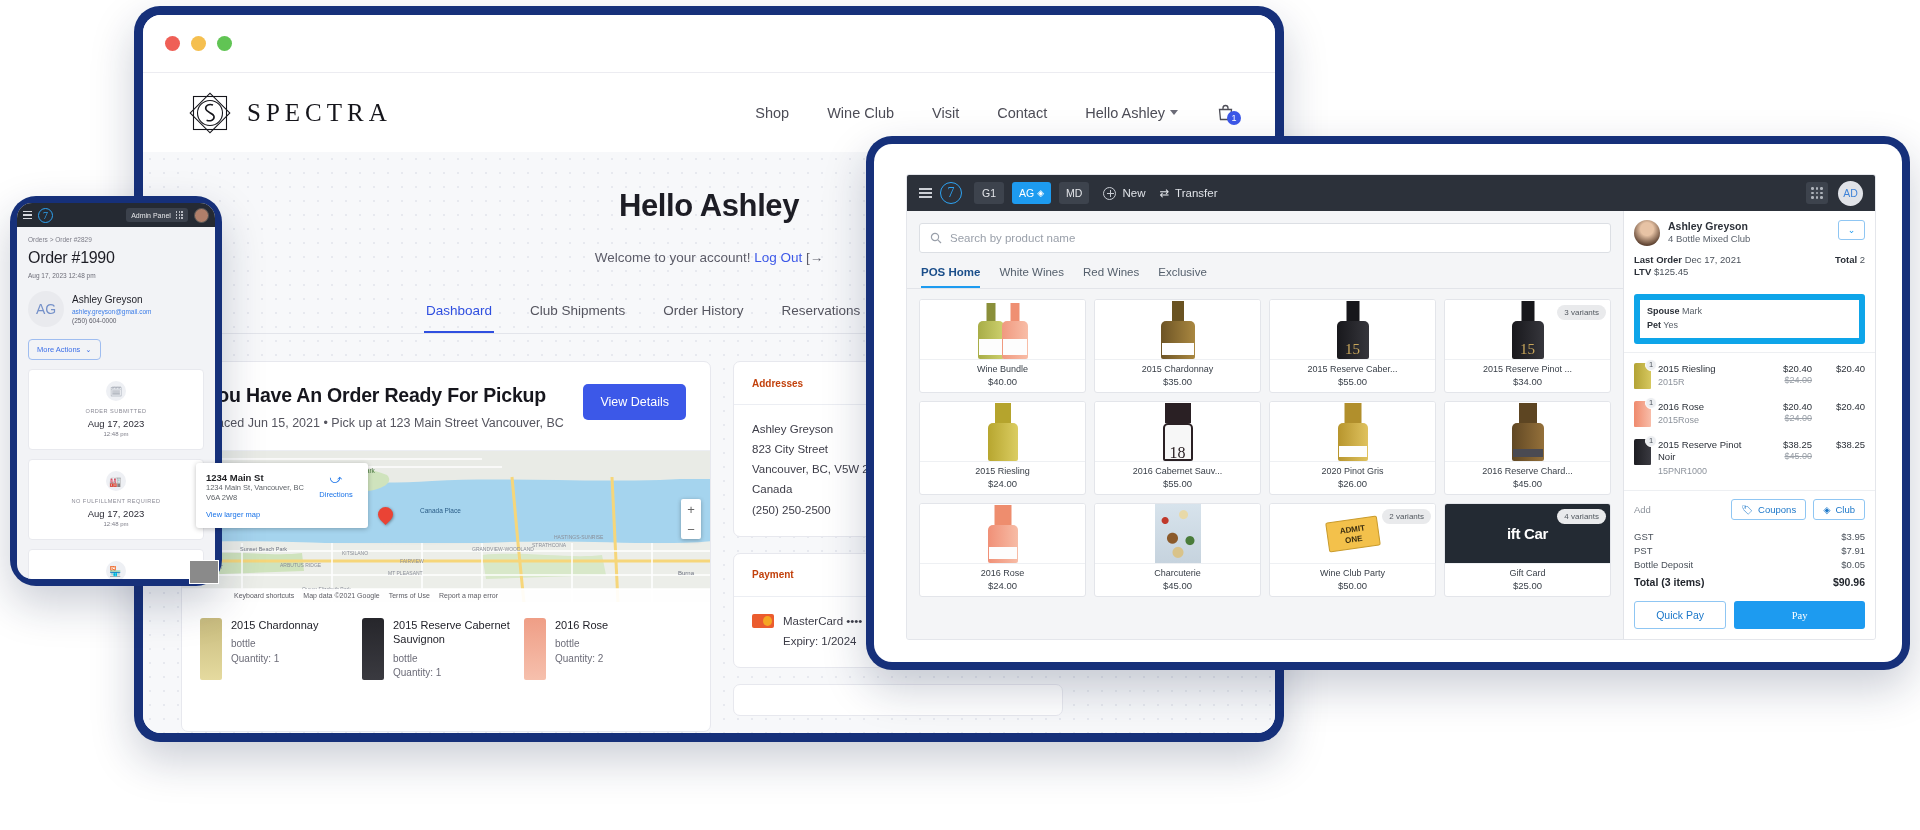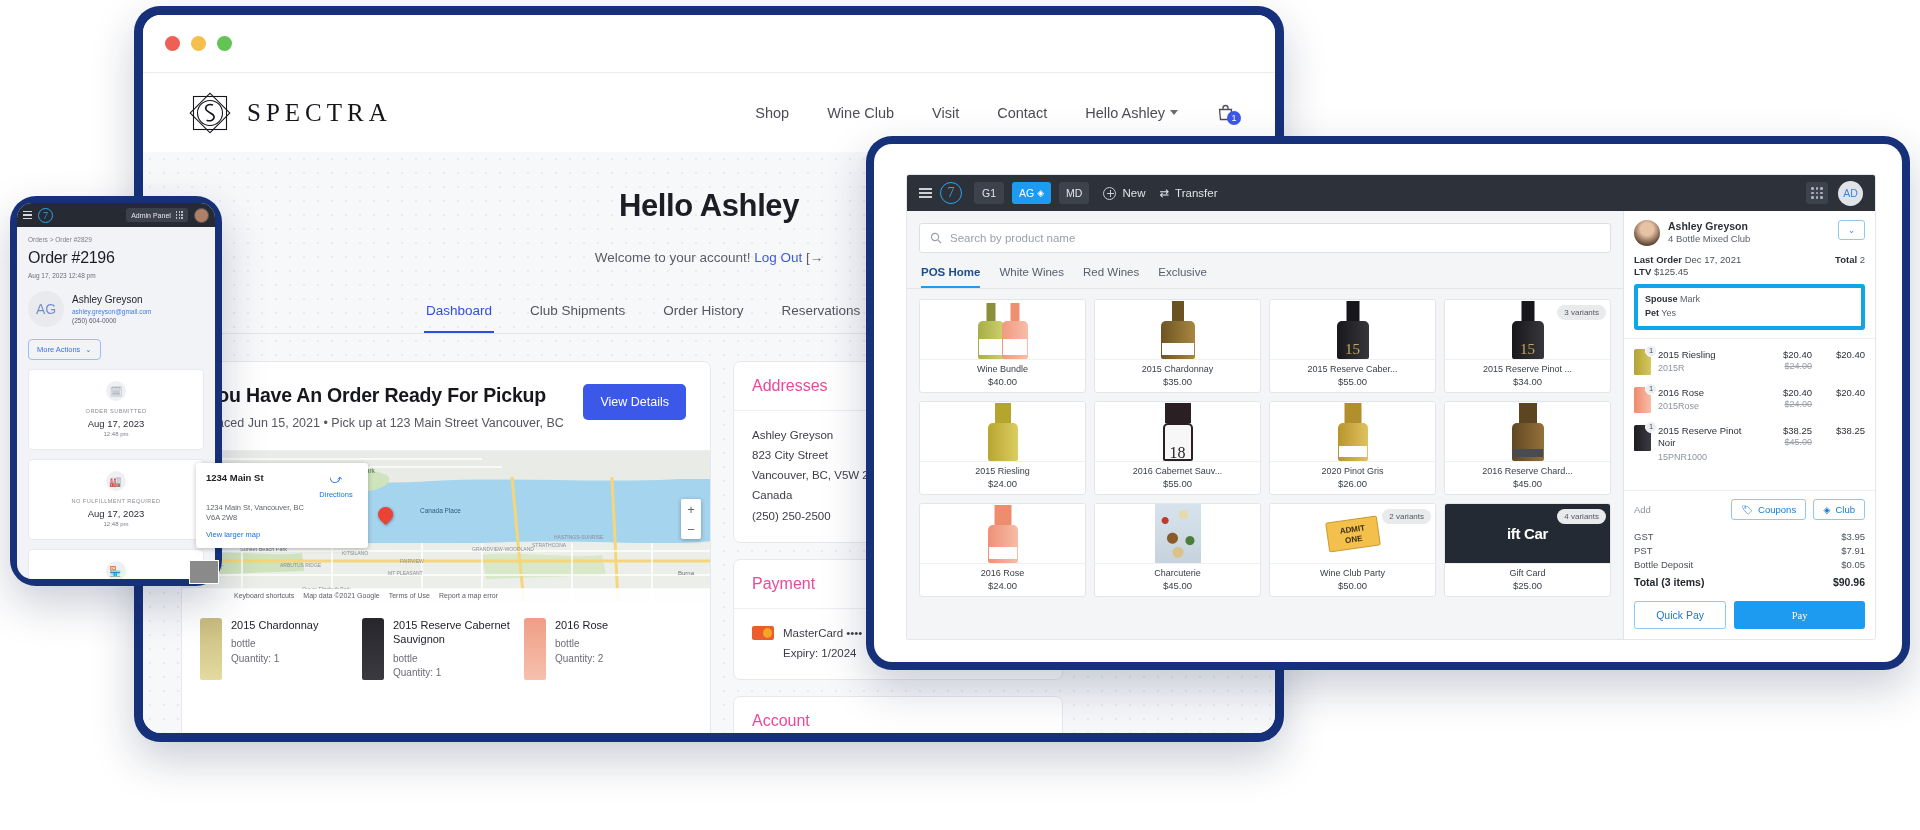--- a/index.html
+++ b/index.html
@@ -97,21 +97,21 @@
     font-size:12.5px; padding: 11px 17px; cursor:pointer; white-space:nowrap;
     font-family:"Liberation Sans", sans-serif;
   }
   .map-box { position:relative; height: 152px; overflow:hidden; border-top:1px solid #eceef3; }
   .map-card {
     position:absolute; left:14px; top:12px; width:172px; background:#fff;
     border-radius:3px; box-shadow:0 1px 5px rgba(0,0,0,.25); padding:9px 10px;
     display:flex; gap:6px; z-index:4;
   }
   .map-card-ttl { font-size:9.5px; font-weight:700; color:#202124; }
-  .map-card-addr { font-size:7.5px; color:#5f6368; line-height:1.35; margin-top:20px; }
+  .map-card-addr { font-size:7.5px; color:#5f6368; line-height:1.35; margin-top:0; }
   .map-card-link { font-size:7.5px; color:#1a73e8; margin-top:7px; }
   .map-dir { text-align:center; color:#1a73e8; font-size:7.5px; padding-top:4px; }
   .map-attr {
     position:absolute; bottom:0; left:0; right:0; height:13px; background:rgba(255,255,255,.92);
     display:flex; align-items:center; gap:9px; padding-left:52px;
     font-size:7px; color:#5b5b62;
   }
   .map-zoom {
     position:absolute; right:9px; top:48px; width:20px;
     background:#fff; border-radius:2px; box-shadow:0 1px 4px rgba(0,0,0,.3); z-index:4;
@@ -128,21 +128,21 @@
   .bottle-mini { width:22px; height:62px; border-radius:3px 3px 2px 2px; flex-shrink:0; }
   .oi-name { font-size:11px; color:#1d1d25; font-weight:500; line-height:1.3; }
   .oi-meta { font-size:10px; color:#6c6c78; margin-top:5px; line-height:1.45; }
 
   .side-col { width: 330px; }
   .side-card { background:#fff; border:1px solid #e7e8ee; border-radius:7px; margin-bottom:16px; }
   .side-head {
     display:flex; justify-content:space-between; align-items:center;
     padding:15px 18px; border-bottom:1px solid #eceef3;
   }
-  .side-head h4 { font-size:16px; color:#ec4899; font-weight:400; }
+  .side-head h4 { font-size:10px; color:#c2410c; font-weight:700; }
   .side-head a { font-size:11.5px; color:#3c58e8; text-decoration:none; }
   .side-body { padding:14px 18px 16px; font-size:11.5px; color:#3d3d48; line-height:1.75; position:relative; }
   .edit-link { position:absolute; right:18px; top:14px; font-size:11px; color:#3c58e8; }
   .pay-row { display:flex; align-items:center; gap:9px; }
   .cc-chip { width:22px;height:14px;border-radius:2px;background:#eb5c2e; flex-shrink:0; position:relative; }
   .cc-chip::after{content:"";position:absolute;right:2px;top:2px;width:9px;height:10px;border-radius:50%;background:#f5a623;}
 
   
   #mobile { left: 10px; top: 196px; width: 212px; height: 390px; }
   #mobile .frame-inner { inset: 7px; border-radius: 15px; background:#f2f3f6; }
@@ -267,21 +267,21 @@
     background-image:radial-gradient(circle at 50% 35%, #e7c3a5 30%, #5f4433 75%); }
   .cust-name { font-size:10.5px; font-weight:700; color:#2b3038; }
   .cust-club { font-size:9.5px; color:#5a616b; margin-top:1px; }
   .cust-chev {
     margin-left:auto; width:27px;height:20px;border:1px solid #8fc6f3;border-radius:3px;
     display:flex;align-items:center;justify-content:center; color:#1d9bf0; font-size:9px;
   }
   .cust-stats { display:flex; justify-content:space-between; margin-top:8px; font-size:9.5px; color:#4a515a; }
   .cust-stats b { color:#2b3038; }
   .cust-note {
-    margin-top:7px; border:4px solid #0ea5e9; border-radius:3px; padding:5px 7px;
+    margin-top:17px; border:6px solid #0ea5e9; border-radius:3px; padding:5px 7px;
     font-size:9px; color:#596069; line-height:1.55;
   }
   .cust-note b { color:#2b3038; }
 
   .cart-list { flex:1; padding: 4px 10px 0; overflow:hidden; }
   .cart-item { display:flex; gap:7px; padding: 6px 0; }
   .cart-thumb { width:17px; height:26px; position:relative; flex-shrink:0; border-radius:2px 2px 1px 1px; }
   .qty-bubble {
     position:absolute; right:-6px; top:-4px; width:12px;height:12px;border-radius:50%;
     background:#eceef1; color:#4d545d; font-size:7.5px; display:flex;align-items:center;justify-content:center;
@@ -507,23 +507,20 @@
                 <span class="edit-link">Ed</span>
                 <div class="pay-row">
                   <span class="cc-chip"></span>
                   <span>MasterCard •••• 5454 (Default)</span>
                 </div>
                 <div style="padding-left:31px">Expiry: 1/2024</div>
               </div>
             </div>
 
             <div class="side-card">
-              <div class="side-head">
-                <h4>Account</h4>
-              </div>
               <div class="side-body">
                 
                 
                 
                 
                 
               </div>
             </div>
           </div>
 
@@ -552,21 +549,21 @@
               <i></i>
               <i></i>
               <i></i>
               <i></i>
             </span>
         </span>
         <span class="m-ava"></span>
       </div>
       <div class="m-content">
         <div class="m-crumb">Orders &gt; Order #2829</div>
-        <div class="m-title">Order #2196</div>
+        <div class="m-title">Order #1990</div>
         <div class="m-date">Aug 17, 2023 12:48 pm</div>
         <div class="m-cust">
           <span class="m-cust-ava">AG</span>
           <div>
             <div class="m-cust-name">Ashley Greyson</div>
             <div class="m-cust-mail">ashley.greyson@gmail.com</div>
             <div class="m-cust-phone">(250) 604-0000</div>
           </div>
         </div>
         <div class="m-actions">

